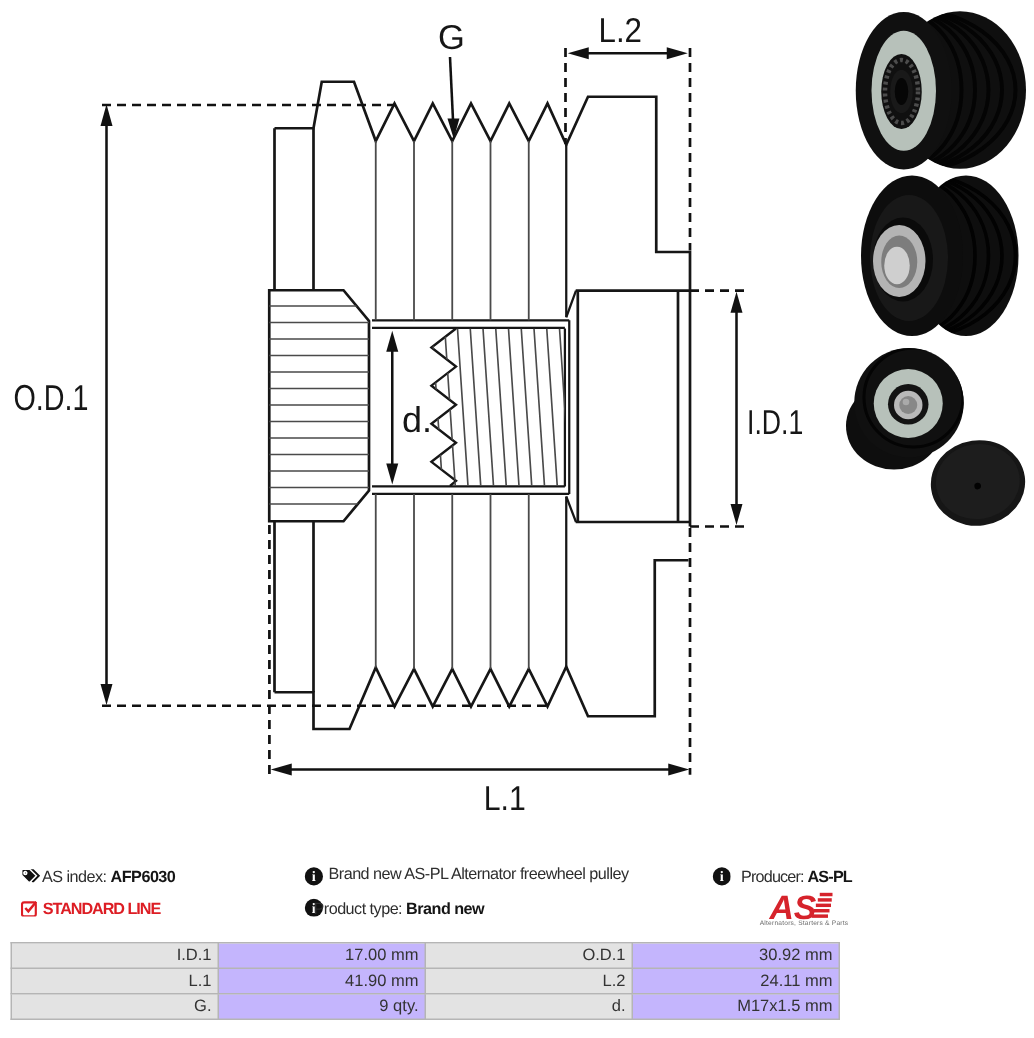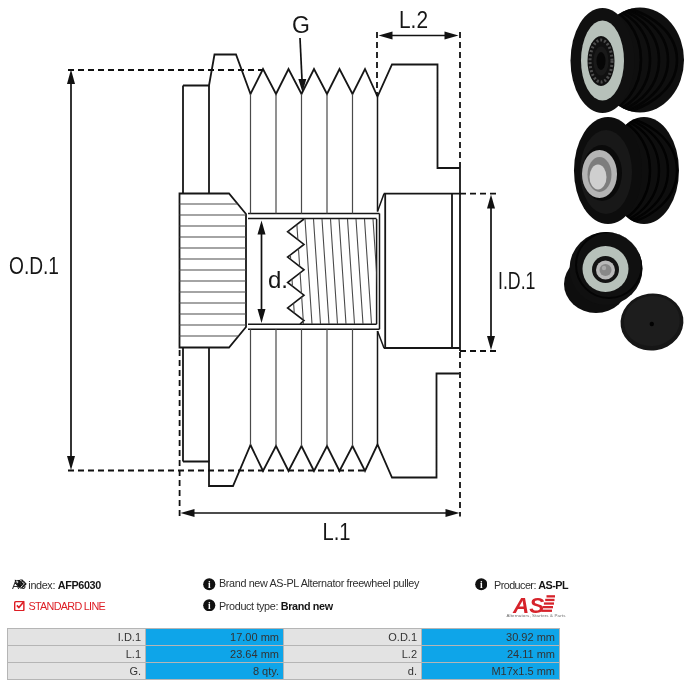--- a/index.html
+++ b/index.html
@@ -1,25 +1,25 @@
 <!DOCTYPE html>
 <html><head>
 <meta charset="utf-8">
 <style>
 html,body{margin:0;padding:0}
 body{width:689px;height:692px;background:#fff;font-family:"Liberation Sans",sans-serif;position:relative;overflow:hidden}
 .abs{position:absolute}
 .lbl{fill:#161616;font-family:"Liberation Sans",sans-serif}
 .itxt{font-size:10.8px;letter-spacing:-0.35px;color:#2e2e2e;white-space:nowrap}
 .itxt b{color:#151515}
-.red{color:#dd1d24;font-weight:normal;letter-spacing:-0.7px}
+.red{color:#dd1d24;font-weight:bold;letter-spacing:-0.7px}
 table.spec{position:absolute;left:7px;top:628px;border-collapse:collapse;font-size:11px;color:#333}
 table.spec td{border:1px solid #b5b5b5;height:16px;padding:0 4px 0 0;text-align:right}
 td.g{background:#e3e3e3;width:133px;padding-right:6px}
-td.w{background:#0ea5e9;width:133px;padding-right:4px}
+td.w{background:#c4b5fd;width:133px;padding-right:4px}
 </style>
 </head>
 <body>
 <svg class="abs" style="left:0;top:0" width="689" height="692" viewBox="0 0 689 692">
 <g id="drawing" fill="none" stroke="#161616" stroke-width="1.8" stroke-linejoin="miter">
 
   <path d="M 183,85.5 L 209,85.5 L 214.5,54.5 L 236,54.5 L 250.5,94 L 263,69 L 276,94 L 288.5,69 L 301.5,94 L 314,69 L 327,94 L 339.5,69 L 352.5,94 L 365,69 L 377.5,96.5 L 392,64.5 L 437.5,64.5 L 437.5,168 L 460,168 L 460,351"></path>
 
   <path d="M 183,461.5 L 209,461.5 L 209,486 L 233,486 L 250.5,445 L 263,471 L 276,446 L 288.5,471 L 301.5,446 L 314,471 L 327,446 L 339.5,471 L 352.5,446 L 365,471 L 377.5,444.5 L 392,477.5 L 436.5,477.5 L 436.5,373.5 L 459,373.5"></path>
 
@@ -169,57 +169,57 @@
   </g>
   <text x="506.5" y="616.5" font-size="4.4" fill="#6a6a6a" letter-spacing="0.15">Alternators, Starters &amp; Parts</text>
 </g>
 </svg>
 
 <div id="inforows">
   <svg class="abs" style="left:13.8px;top:579.3px" width="13.5" height="10.4" viewBox="0 0 15 11.5">
       <path fill="#111" transform="translate(2.8,0)" d="M6.5,0.5 L11.4,5.4 L7,9.8 C6.5,10.3 5.8,10.3 5.3,9.8 L0.9,5.4 C0.6,5.1 0.5,4.8 0.5,4.4 L0.5,1.5 C0.5,0.9 0.9,0.5 1.5,0.5 Z"></path>
       <path fill="#111" stroke="#fff" stroke-width="1.1" d="M6.5,0.5 L11.4,5.4 L7,9.8 C6.5,10.3 5.8,10.3 5.3,9.8 L0.9,5.4 C0.6,5.1 0.5,4.8 0.5,4.4 L0.5,1.5 C0.5,0.9 0.9,0.5 1.5,0.5 Z M3.2,2.2 A1.1,1.1 0 1 0 3.2,4.4 A1.1,1.1 0 1 0 3.2,2.2 Z"></path>
     </svg>
-  <div class="abs itxt" style="left:12px;top:578.8px">AS index: <b>AFP6030</b></div>
+  <div class="abs itxt" style="left:28px;top:578.8px">AS index: <b>AFP6030</b></div>
   <svg class="abs" style="left:203px;top:578.2px" width="12.5" height="12.5" viewBox="0 0 13 13">
       <circle cx="6.5" cy="6.5" r="6.3" fill="#111"></circle>
       <text x="6.5" y="10" text-anchor="middle" font-size="10" font-weight="bold" font-family="Liberation Serif" fill="#fff">i</text>
     </svg>
   <div class="abs itxt" style="left:219px;top:577px">Brand new AS-PL Alternator freewheel pulley</div>
   <svg class="abs" style="left:474.5px;top:578.2px" width="12.5" height="12.5" viewBox="0 0 13 13">
       <circle cx="6.5" cy="6.5" r="6.3" fill="#111"></circle>
       <text x="6.5" y="10" text-anchor="middle" font-size="10" font-weight="bold" font-family="Liberation Serif" fill="#fff">i</text>
     </svg>
   <div class="abs itxt" style="left:494px;top:578.8px;letter-spacing:-0.55px">Producer: <b>AS-PL</b></div>
   <svg class="abs" style="left:14px;top:599.8px" width="11.5" height="11.5" viewBox="0 0 12 12">
       <rect x="0.7" y="1.7" width="9.6" height="9.6" rx="1.4" fill="none" stroke="#dd1d24" stroke-width="1.5"></rect>
       <path d="M3,5.6 L5.1,7.9 L10.6,1.2" fill="none" stroke="#dd1d24" stroke-width="1.7"></path>
     </svg>
   <div class="abs itxt red" style="left:28.5px;top:599.8px">STANDARD LINE</div>
   <svg class="abs" style="left:203px;top:598.6px" width="12.5" height="12.5" viewBox="0 0 13 13">
       <circle cx="6.5" cy="6.5" r="6.3" fill="#111"></circle>
       <text x="6.5" y="10" text-anchor="middle" font-size="10" font-weight="bold" font-family="Liberation Serif" fill="#fff">i</text>
     </svg>
-  <div class="abs itxt" style="left:219px;top:599.8px">Product type: <b>Brand new</b></div>
+  <div class="abs itxt" style="left:209px;top:599.8px">Product type: <b>Brand new</b></div>
 </div>
 
 <table class="spec">
   <tbody>
       <tr>
         <td class="g">I.D.1</td>
         <td class="w">17.00 mm</td>
         <td class="g">O.D.1</td>
         <td class="w">30.92 mm</td>
       </tr>
   <tr>
         <td class="g">L.1</td>
-        <td class="w">23.64 mm</td>
+        <td class="w">41.90 mm</td>
         <td class="g">L.2</td>
         <td class="w">24.11 mm</td>
       </tr>
   <tr>
         <td class="g">G.</td>
-        <td class="w">8 qty.</td>
+        <td class="w">9 qty.</td>
         <td class="g">d.</td>
         <td class="w">M17x1.5 mm</td>
       </tr>
 </tbody>
   </table>
 
 </body></html>

